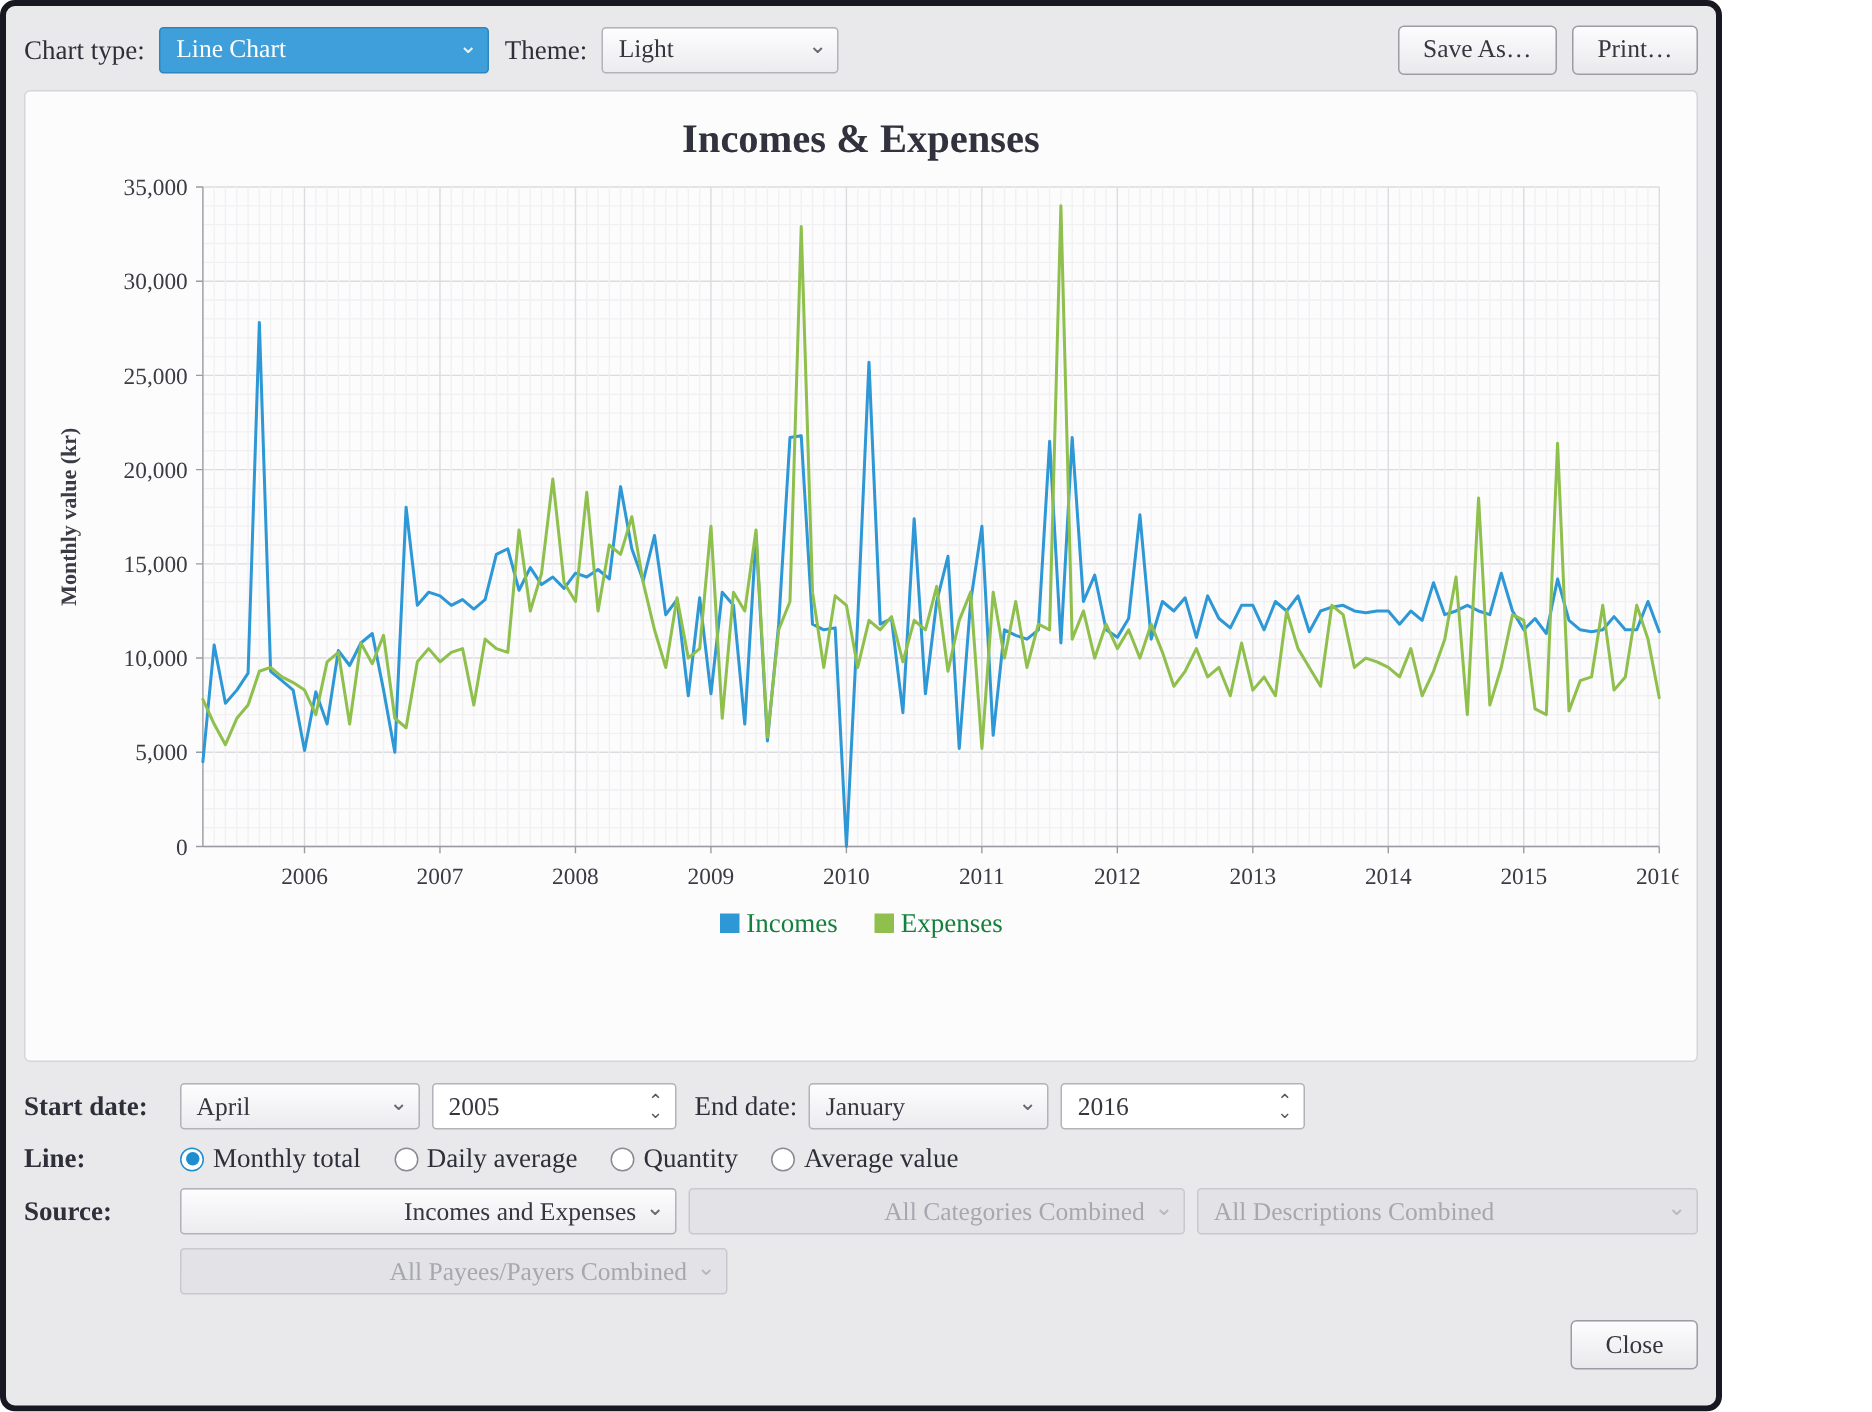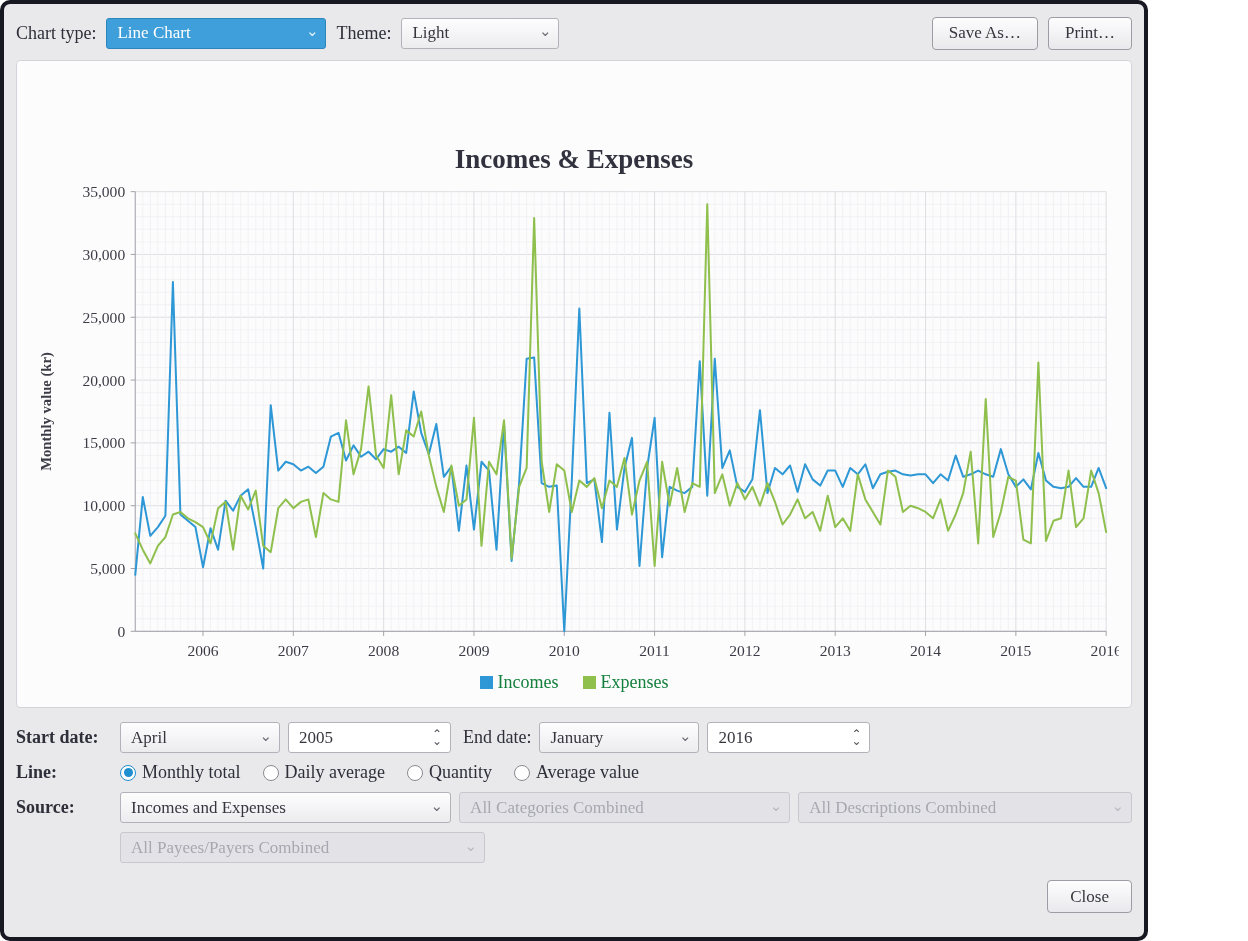--- a/index.html
+++ b/index.html
@@ -47,42 +47,42 @@
     background: linear-gradient(#fdfdfe, #e9e9ed);
     border: 1px solid #9c9ca4; border-radius: 4px;
     height: 33px; padding: 0 16px; cursor: default; white-space: nowrap;
   }
   .spacer { flex: 1; }
   
   .panel {
     margin-top: 8px; flex: none;
     background: #fcfcfd;
     border: 1px solid #d4d4da; border-radius: 4px;
-    padding: 10px 12px 14px 12px;
+    padding: 10px 12px 4px 12px;
     height: 648px;
-    display: flex; flex-direction: column; align-items: center; justify-content: flex-end;
+    display: flex; flex-direction: column; align-items: center;
   }
   .chart-title {
     font-size: 27px; font-weight: bold; color: #32323e;
     margin-top: 6px; margin-bottom: 2px; text-align: center;
   }
   .chart-svg-wrap { width: 100%; }
   svg { display: block; width: 100%; height: auto; }
   .tick { font-family: "Liberation Serif", "DejaVu Serif", serif; font-size: 17px; fill: #3b3b45; }
   .axis-label { font-family: "Liberation Serif", "DejaVu Serif", serif; font-size: 16px; font-weight: bold; fill: #3b3b45; }
   .legend { display: flex; justify-content: center; align-items: center; gap: 24px; font-size: 18px; color: #15803d; margin-top: 2px; }
   .legend-item { display: flex; align-items: center; gap: 5px; }
   .swatch { width: 13px; height: 13px; display: inline-block; }
   
   .controls { margin-top: 14px; display: flex; flex-direction: column; gap: 9px; flex: none; }
   .row { display: flex; align-items: center; gap: 8px; }
   .row-label { width: 96px; flex: none; font-size: 18px; color: #2f2f3a; font-weight: bold; }
   .w-month { width: 160px; }
   .w-spin  { width: 163px; }
-  .w-src   { width: 365px; }
+  .w-src   { width: 365px; justify-content: flex-end; }
   .spinner {
     display: flex; align-items: center; justify-content: space-between;
     height: 31px; padding: 0 8px 0 10px;
     background: #ffffff; border: 1px solid #b2b2ba; border-radius: 3px;
     font-size: 17px; color: #36363f;
   }
   .spinner-arrows { display: flex; flex-direction: column; align-items: center; line-height: 7px; font-size: 12px; color: #55555e; }
   .radio-item { display: flex; align-items: center; gap: 6px; font-size: 18px; color: #2f2f3a; margin-right: 14px; cursor: default; }
   .radio {
     width: 16px; height: 16px; border-radius: 50%;

